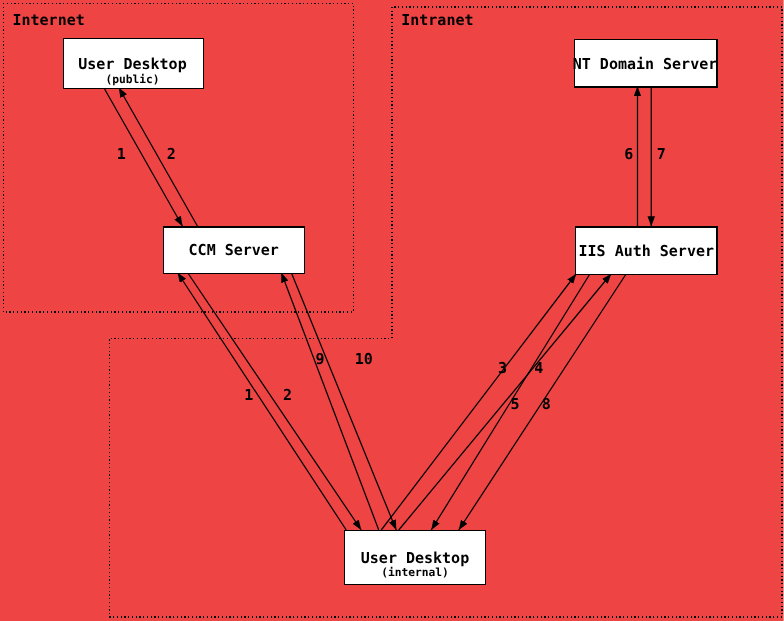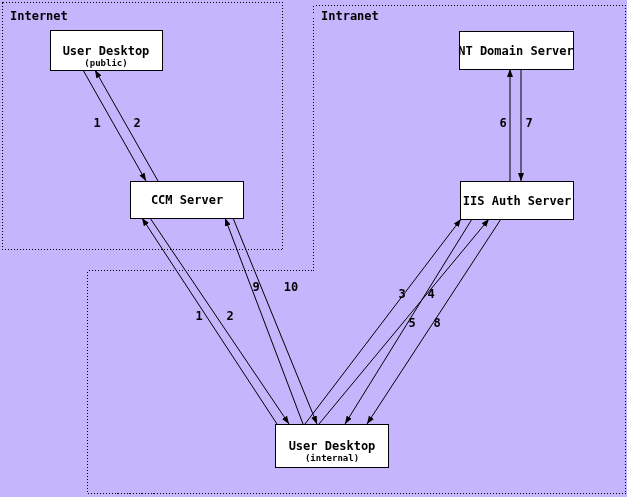--- a/index.html
+++ b/index.html
@@ -4,21 +4,21 @@
 <style>
   html, body {
     margin: 0;
     padding: 0;
     background: #ffffff;
   }
   .canvas {
     position: relative;
     width: 627px;
     height: 497px;
-    background: #c4b5fd;
+    background: #ef4444;
     font-family: "DejaVu Sans Mono", "Liberation Mono", monospace;
   }
   svg { display: block; }
   .zone-border {
     fill: none;
     stroke: #000000;
     stroke-width: 1;
     stroke-dasharray: 1 2;
     shape-rendering: crispEdges;
   }

